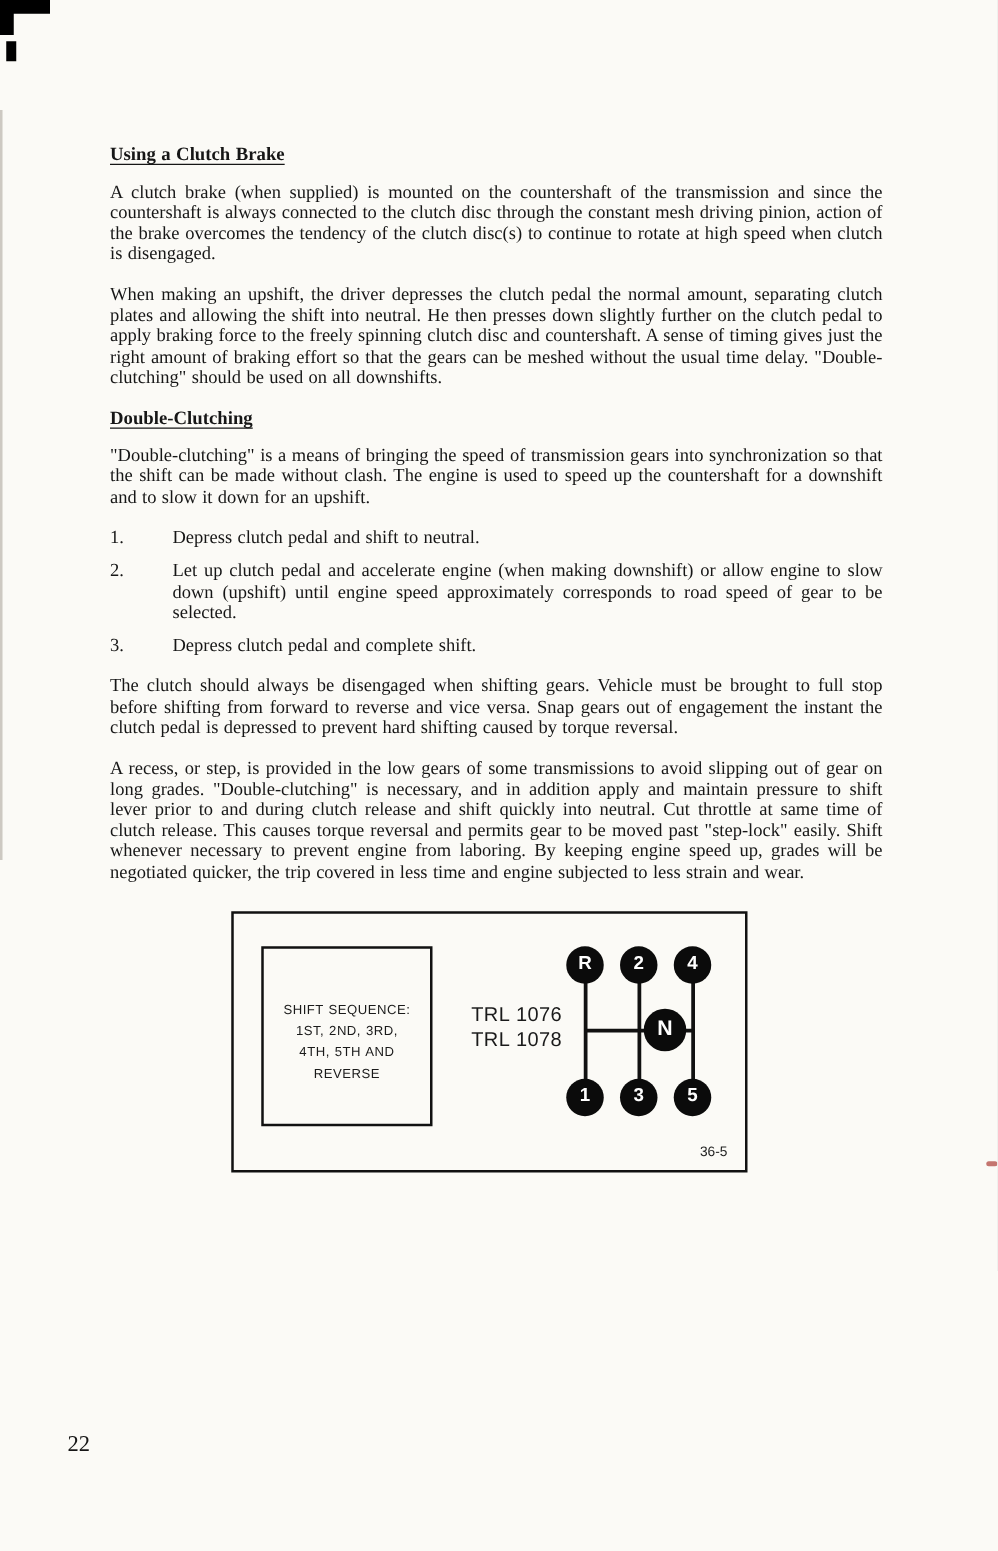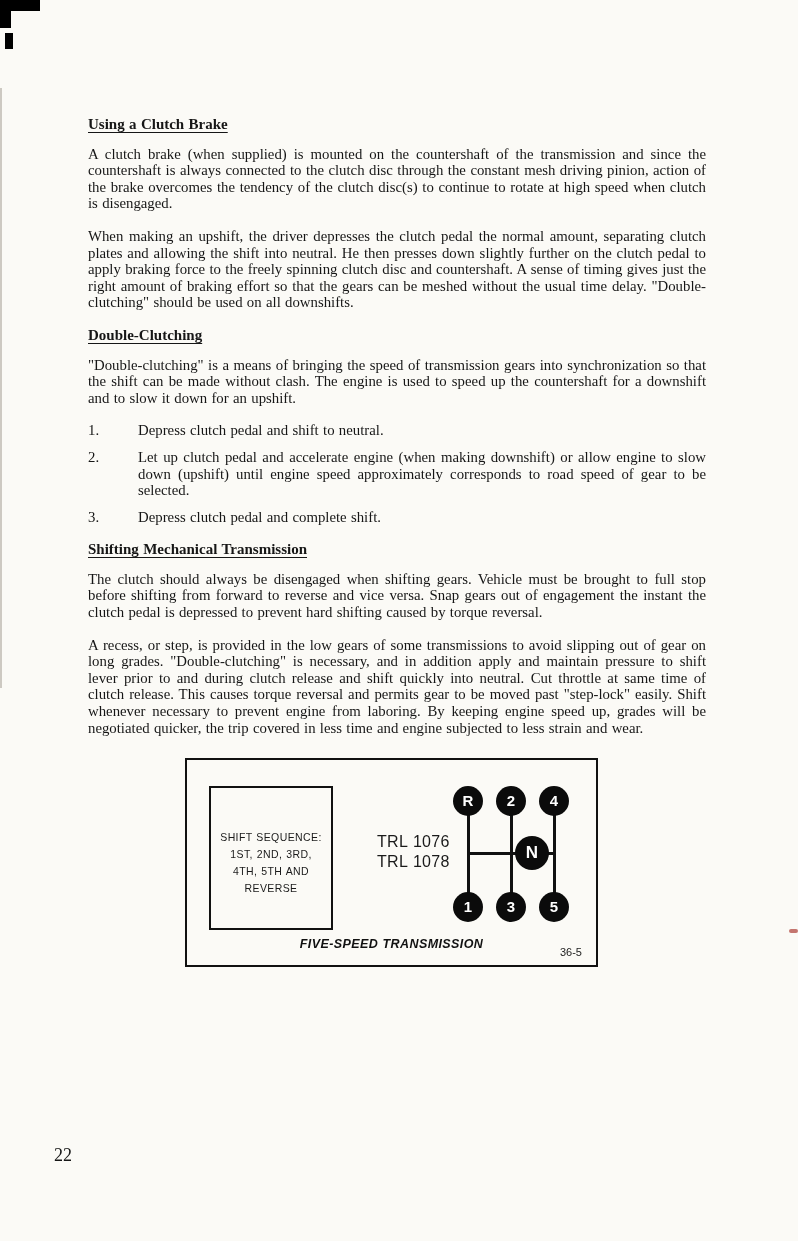--- a/index.html
+++ b/index.html
@@ -48,21 +48,21 @@
     width: 413px;
     height: 209px;
     border: 2px solid #111;
     background: #fbfaf6;
     font-family: "Liberation Sans", sans-serif;
   }
   .seq-box {
     position: absolute;
     box-sizing: border-box;
     left: 22px; top: 26px;
-    width: 124px; height: 144px;
+    width: 137px; height: 144px;
     border: 2px solid #111;
     text-align: center;
     padding-top: 41px;
     font-size: 10.5px;
     line-height: 17px;
     letter-spacing: 0.4px;
     color: #1a1a1a;
   }
   .trl {
     position: absolute;
@@ -143,21 +143,20 @@
       <div class="list-item">
         <span class="li-num">2.</span>
         <span class="li-text">Let up clutch pedal and accelerate engine (when making downshift) or allow engine to slow down (upshift) until engine speed approximately corresponds to road speed of gear to be selected.</span>
       </div>
       <div class="list-item">
         <span class="li-num">3.</span>
         <span class="li-text">Depress clutch pedal and complete shift.</span>
       </div>
     </div>
 
-    <h2 class="heading">Shifting Mechanical Transmission</h2>
     <p class="body-par">The clutch should always be disengaged when shifting gears. Vehicle must be brought to full stop before shifting from forward to reverse and vice versa. Snap gears out of engagement the instant the clutch pedal is depressed to prevent hard shifting caused by torque reversal.</p>
     <p class="body-par">A recess, or step, is provided in the low gears of some transmissions to avoid slipping out of gear on long grades. "Double-clutching" is necessary, and in addition apply and maintain pressure to shift lever prior to and during clutch release and shift quickly into neutral. Cut throttle at same time of clutch release. This causes torque reversal and permits gear to be moved past "step-lock" easily. Shift whenever necessary to prevent engine from laboring. By keeping engine speed up, grades will be negotiated quicker, the trip covered in less time and engine subjected to less strain and wear.</p>
 
     <div class="figure">
 
       <div class="seq-box">
         <div class="seq-line">SHIFT SEQUENCE:</div>
         <div class="seq-line">1ST, 2ND, 3RD,</div>
         <div class="seq-line">4TH, 5TH AND</div>
         <div class="seq-line">REVERSE</div>
@@ -174,20 +173,19 @@
       <div class="pline" style="left:281px; top:92px; width:87px; height:3px;"></div>
 
       <div class="circle" style="left:266px; top:26px;">R</div>
       <div class="circle" style="left:309px; top:26px;">2</div>
       <div class="circle" style="left:352px; top:26px;">4</div>
       <div class="circle neutral" style="left:328px; top:76px;">N</div>
       <div class="circle" style="left:266px; top:132px;">1</div>
       <div class="circle" style="left:309px; top:132px;">3</div>
       <div class="circle" style="left:352px; top:132px;">5</div>
 
-      <div class="fig-caption">FIVE-SPEED TRANSMISSION</div>
       <div class="fig-num">36-5</div>
     </div>
 
   </div>
 
   <div class="page-number">22</div>
 </div>
 
 </body></html>

